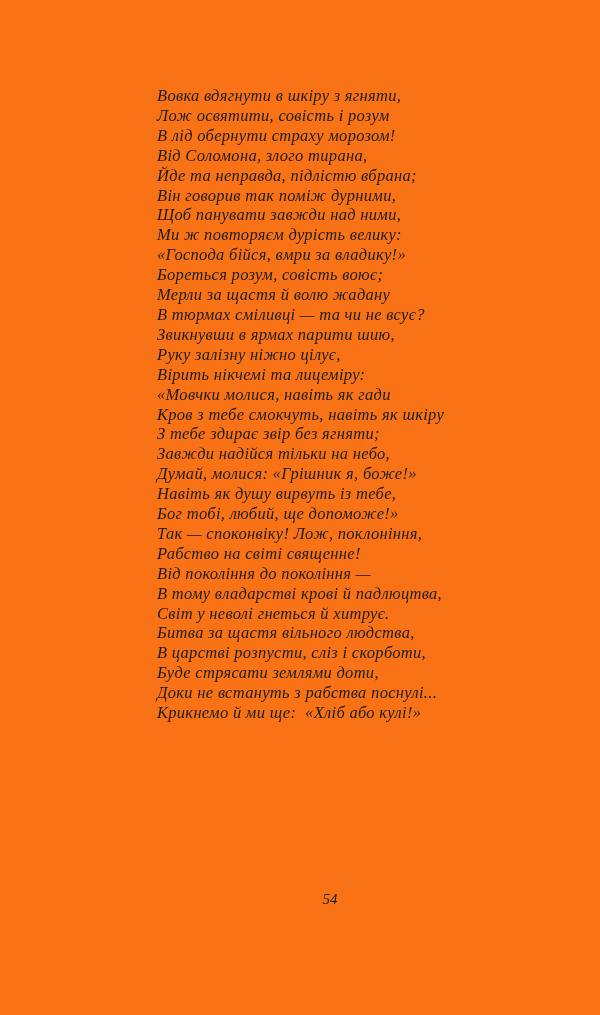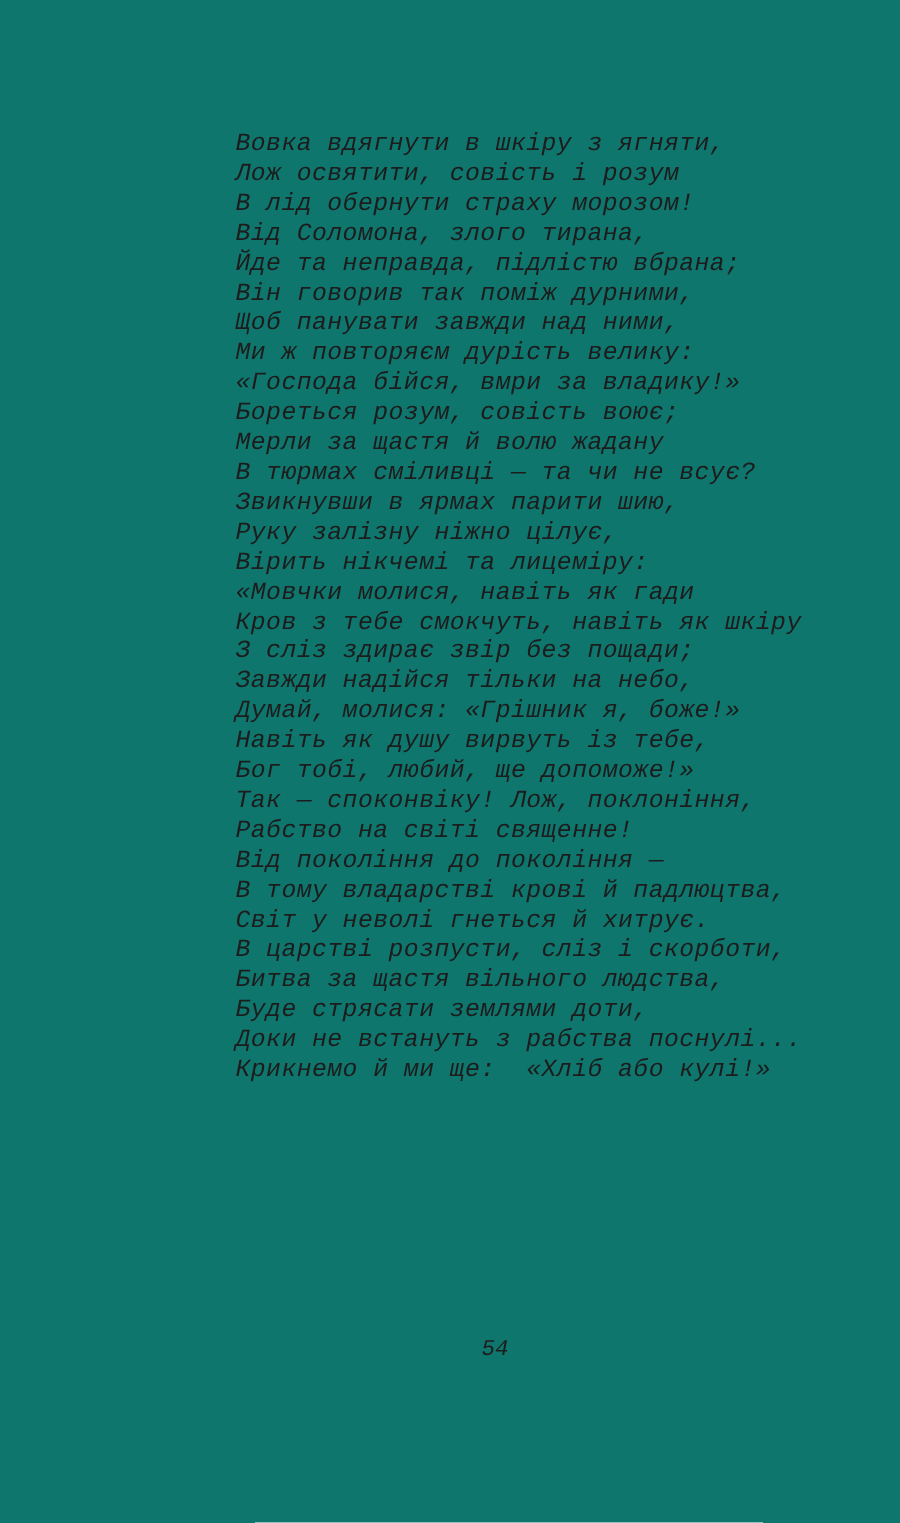--- a/index.html
+++ b/index.html
@@ -4,23 +4,23 @@
 <style>
   html, body {
     margin: 0;
     padding: 0;
     background: #ffffff;
   }
   .page {
     position: relative;
     width: 600px;
     height: 1015px;
-    background: #0f766e;
+    background: #f97316;
     overflow: hidden;
-    font-family: Liberation Mono, monospace;
+    font-family: Liberation Serif, serif;
   }
   .poem {
     position: absolute;
     left: 157px;
     top: 86px;
     width: 360px;
   }
   .poem-line {
     font-style: italic;
     font-size: 16.5px;
@@ -55,30 +55,30 @@
       <div class="poem-line">Ми ж повторяєм дурість велику:</div>
       <div class="poem-line">«Господа бійся, вмри за владику!»</div>
       <div class="poem-line">Бореться розум, совість воює;</div>
       <div class="poem-line">Мерли за щастя й волю жадану</div>
       <div class="poem-line">В тюрмах сміливці — та чи не всує?</div>
       <div class="poem-line">Звикнувши в ярмах парити шию,</div>
       <div class="poem-line">Руку залізну ніжно цілує,</div>
       <div class="poem-line">Вірить нікчемі та лицеміру:</div>
       <div class="poem-line">«Мовчки молися, навіть як гади</div>
       <div class="poem-line">Кров з тебе смокчуть, навіть як шкіру</div>
-      <div class="poem-line">З сліз здирає звір без пощади;</div>
+      <div class="poem-line">З тебе здирає звір без ягняти;</div>
       <div class="poem-line">Завжди надійся тільки на небо,</div>
       <div class="poem-line">Думай, молися: «Грішник я, боже!»</div>
       <div class="poem-line">Навіть як душу вирвуть із тебе,</div>
       <div class="poem-line">Бог тобі, любий, ще допоможе!»</div>
       <div class="poem-line">Так — споконвіку! Лож, поклоніння,</div>
       <div class="poem-line">Рабство на світі священне!</div>
       <div class="poem-line">Від покоління до покоління —</div>
       <div class="poem-line">В тому владарстві крові й падлюцтва,</div>
       <div class="poem-line">Світ у неволі гнеться й хитрує.</div>
+      <div class="poem-line">Битва за щастя вільного людства,</div>
       <div class="poem-line">В царстві розпусти, сліз і скорботи,</div>
-      <div class="poem-line">Битва за щастя вільного людства,</div>
       <div class="poem-line">Буде стрясати землями доти,</div>
       <div class="poem-line">Доки не встануть з рабства поснулі...</div>
       <div class="poem-line">Крикнемо й ми ще:  «Хліб або кулі!»</div>
     </div>
   <div class="page-number">54</div>
 </div>
 
 </body></html>

